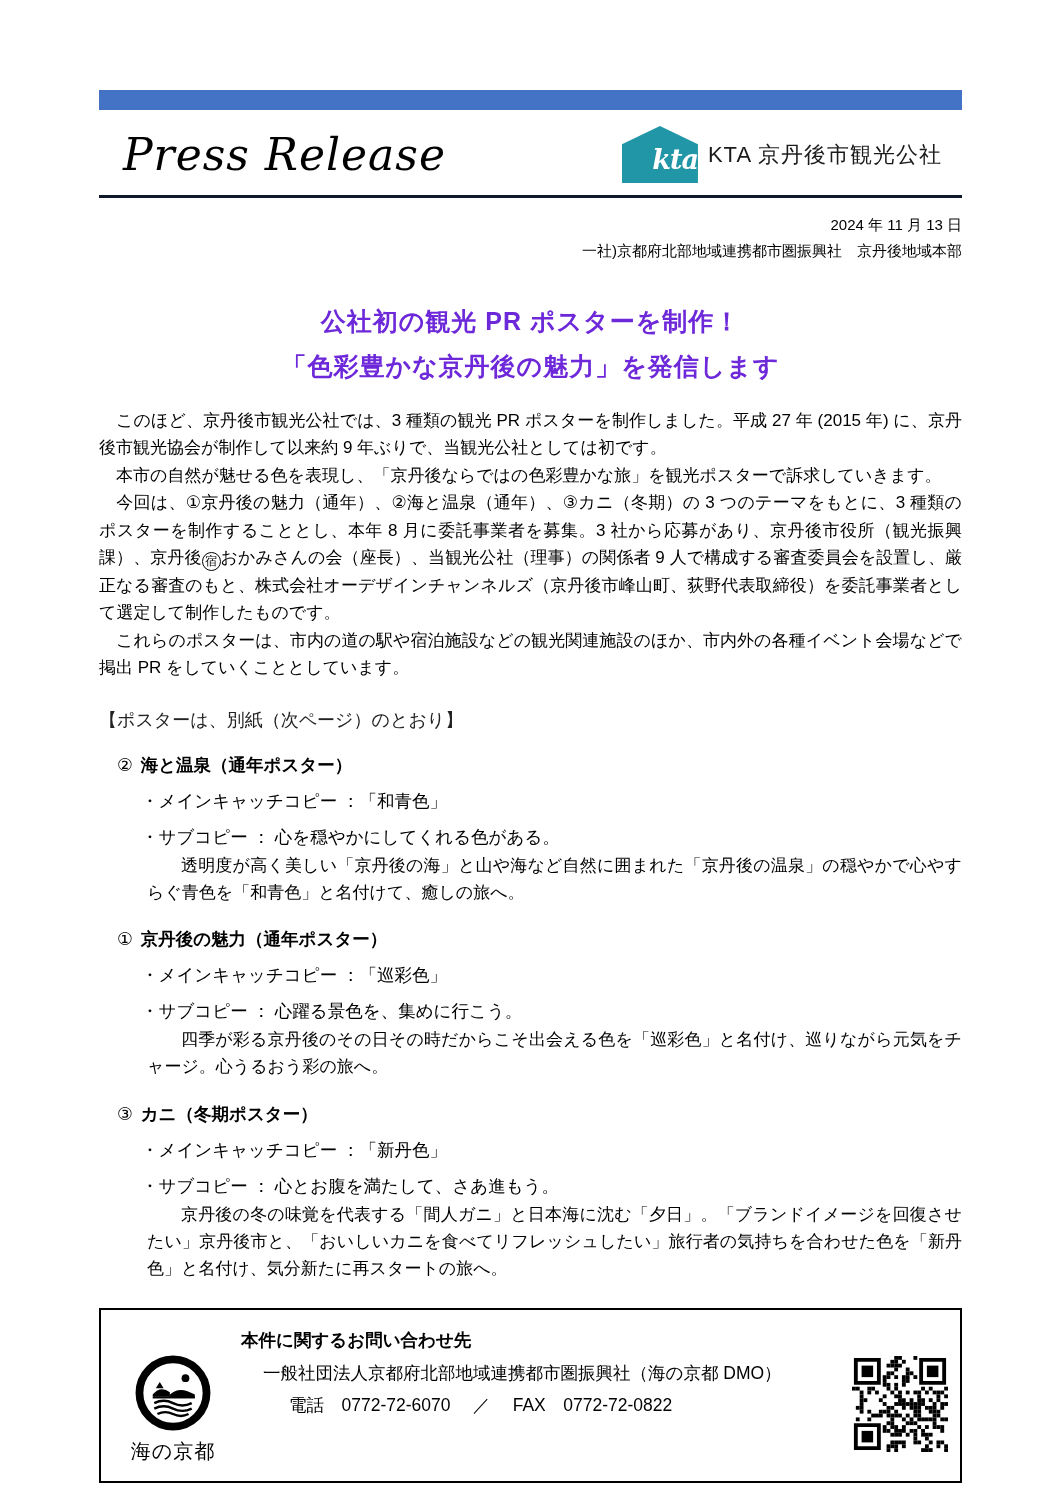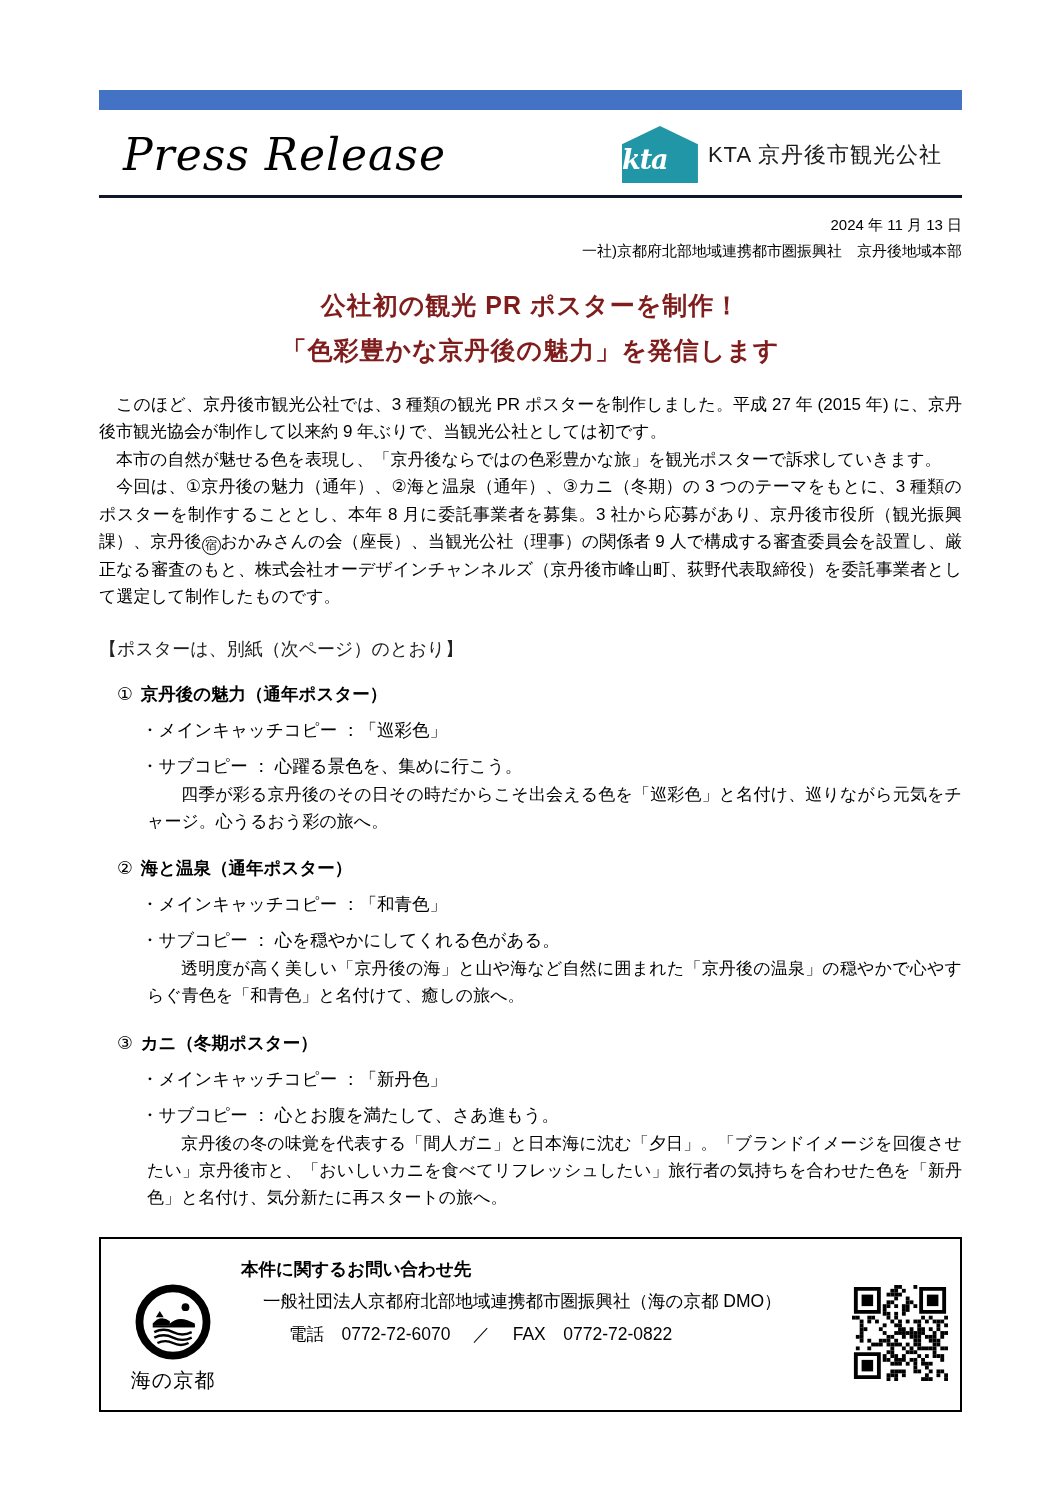--- a/index.html
+++ b/index.html
@@ -22,32 +22,32 @@
     border-bottom:3px solid #0f172a;
   }
   .press-release {
     font-family:"DejaVu Serif","Liberation Serif",serif;
     font-style:italic; font-size:44px; letter-spacing:1px; color:#000;
   }
   .brand { display:flex; align-items:center; gap:10px; }
   .kta-house {
     width:76px; height:57px; background:#2196A6;
     clip-path:polygon(50% 0, 100% 32%, 100% 100%, 0 100%, 0 32%);
-    display:flex; align-items:center; justify-content:flex-start;
+    display:flex; align-items:center; justify-content:flex-end;
   }
   .kta-script {
     color:#fff; font-family:"DejaVu Serif","Liberation Serif",serif;
     font-style:italic; font-weight:bold; font-size:27px; margin-top:10px;
     letter-spacing:-1px;
   }
   .brand-name { font-size:22px; letter-spacing:1px; color:#1a1a1a; }
   
   .date-block { text-align:right; font-size:15px; line-height:1.75; margin-top:14px; }
   
-  .title-block { text-align:center; margin-top:24px; color:#7f1d1d; font-weight:bold; }
+  .title-block { text-align:center; margin-top:40px; color:#6d28d9; font-weight:bold; }
   .title-line1 { font-size:25px; margin-bottom:12px; letter-spacing:1px; }
   .title-line2 { font-size:33px; margin-bottom:9px; letter-spacing:1px; }
   .title-line2 .highlight { background:#D9D9D9; padding:3px 2px; }
   .title-line3 { font-size:25px; letter-spacing:1px; }
   
   .body-text { margin-top:24px; font-size:17px; line-height:1.62; text-align:justify; }
   .body-text p { margin:0; }
   .circled {
     display:inline-flex; align-items:center; justify-content:center;
     width:19px; height:19px; border:1.5px solid #000; border-radius:50%;
@@ -108,37 +108,38 @@
 
   <div class="title-block">
     <div class="title-line1">公社初の観光 PR ポスターを制作！</div>
     <div class="title-line3">「色彩豊かな京丹後の魅力」を発信します</div>
   </div>
 
   <div class="body-text">
     <p>　このほど、京丹後市観光公社では、3 種類の観光 PR ポスターを制作しました。平成 27 年 (2015 年) に、京丹後市観光協会が制作して以来約 9 年ぶりで、当観光公社としては初です。</p>
     <p>　本市の自然が魅せる色を表現し、「京丹後ならではの色彩豊かな旅」を観光ポスターで訴求していきます。</p>
     <p><span>　今回は、①京丹後の魅力（通年）、②海と温泉（通年）、③カニ（冬期）の 3 つのテーマをもとに、3 種類のポスターを制作することとし、本年 8 月に委託事業者を募集。3 社から応募があり、京丹後市役所（観光振興課）、京丹後</span><span class="circled">宿</span><span>おかみさんの会（座長）、当観光公社（理事）の関係者 9 人で構成する審査委員会を設置し、厳正なる審査のもと、株式会社オーデザインチャンネルズ（京丹後市峰山町、荻野代表取締役）を委託事業者として選定して制作したものです。</span></p>
+    <p>　これらのポスターは、市内の道の駅や宿泊施設などの観光関連施設のほか、市内外の各種イベント会場などで掲出 PR をしていくこととしています。</p>
   </div>
 
   <div>
     <div class="poster-note">【ポスターは、別紙（次ページ）のとおり】</div>
+
+    <div class="poster-item">
+      <div class="item-heading"><span class="item-num">②</span><span>海と温泉（通年ポスター）</span></div>
+      <div class="item-line">・メインキャッチコピー ：「和青色」</div>
+      <div class="item-line">・サブコピー ： 心を穏やかにしてくれる色がある。</div>
+      <div class="item-desc">透明度が高く美しい「京丹後の海」と山や海など自然に囲まれた「京丹後の温泉」の穏やかで心やすらぐ青色を「和青色」と名付けて、癒しの旅へ。</div>
+    </div>
 
     <div class="poster-item">
       <div class="item-heading"><span class="item-num">①</span><span>京丹後の魅力（通年ポスター）</span></div>
       <div class="item-line">・メインキャッチコピー ：「巡彩色」</div>
       <div class="item-line">・サブコピー ： 心躍る景色を、集めに行こう。</div>
       <div class="item-desc">四季が彩る京丹後のその日その時だからこそ出会える色を「巡彩色」と名付け、巡りながら元気をチャージ。心うるおう彩の旅へ。</div>
-    </div>
-
-    <div class="poster-item">
-      <div class="item-heading"><span class="item-num">②</span><span>海と温泉（通年ポスター）</span></div>
-      <div class="item-line">・メインキャッチコピー ：「和青色」</div>
-      <div class="item-line">・サブコピー ： 心を穏やかにしてくれる色がある。</div>
-      <div class="item-desc">透明度が高く美しい「京丹後の海」と山や海など自然に囲まれた「京丹後の温泉」の穏やかで心やすらぐ青色を「和青色」と名付けて、癒しの旅へ。</div>
     </div>
 
     <div class="poster-item">
       <div class="item-heading"><span class="item-num">③</span><span>カニ（冬期ポスター）</span></div>
       <div class="item-line">・メインキャッチコピー ：「新丹色」</div>
       <div class="item-line">・サブコピー ： 心とお腹を満たして、さあ進もう。</div>
       <div class="item-desc">京丹後の冬の味覚を代表する「間人ガニ」と日本海に沈む「夕日」。「ブランドイメージを回復させたい」京丹後市と、「おいしいカニを食べてリフレッシュしたい」旅行者の気持ちを合わせた色を「新丹色」と名付け、気分新たに再スタートの旅へ。</div>
     </div>
   </div>
 

